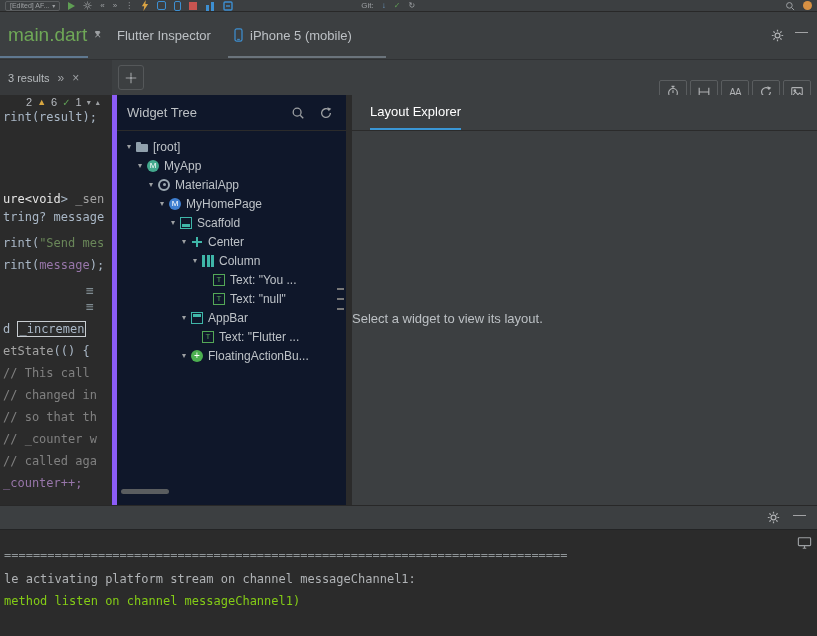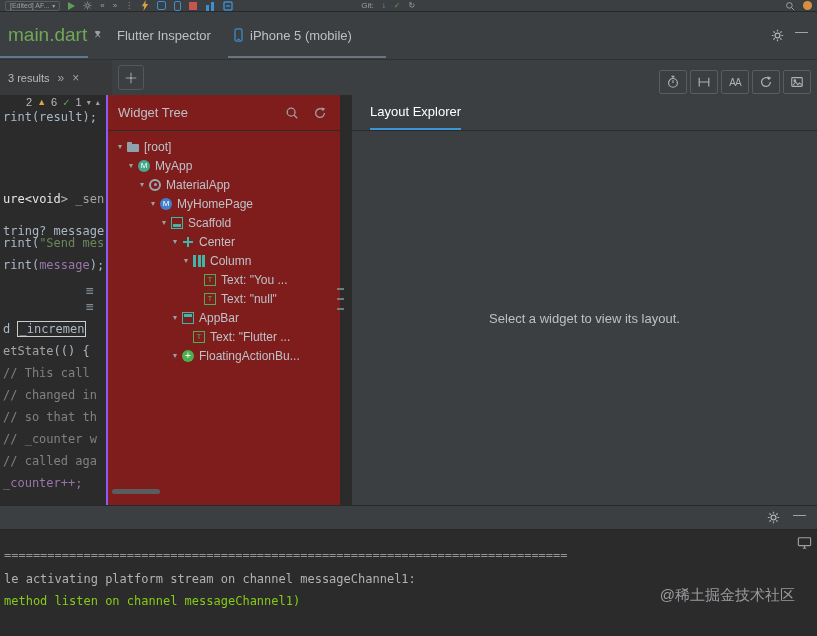--- a/index.html
+++ b/index.html
@@ -40,21 +40,21 @@
   .tw-min{position:absolute;right:9px;top:12px;color:#afb1b3;font-size:13px}
 
   
   .strip2{position:absolute;top:60px;left:0;right:0;height:35px;background:#3c3f41}
   .findbar{position:absolute;left:0;top:0;width:112px;height:35px;background:#37393b;
     display:flex;align-items:center;gap:8px;padding:0 8px;font-size:11px;color:#b6babd}
   .findbar .more{font-size:12px;color:#9da0a3}
   .findbar .close{font-size:12px;color:#9da0a3}
   .selbtn{position:absolute;left:118px;top:5px;width:26px;height:25px;border:1px solid #55585a;
     border-radius:3px;display:flex;align-items:center;justify-content:center}
-  .tbtns{position:absolute;right:6px;top:10px;display:flex;gap:3px}
+  .tbtns{position:absolute;right:6px;top:20px;display:flex;gap:3px}
   .tbtn{width:28px;height:24px;border:1px solid #5a5d5f;border-radius:2px;
     display:flex;align-items:center;justify-content:center;color:#afb1b3;font-size:10px}
 
   
   .editor{position:absolute;left:0;top:95px;width:112px;height:410px;background:#2b2b2b;
     overflow:hidden;font-family:"DejaVu Sans Mono","Liberation Mono",monospace;font-size:12px}
   .insp{position:absolute;left:26px;top:1px;display:flex;align-items:center;gap:5px;
     font-family:"Liberation Sans",sans-serif;font-size:11px;color:#b6bac0}
   .insp .warn{color:#d7a640;font-size:9px}
   .insp .ok{color:#5f9e54;font-size:10px}
@@ -62,22 +62,22 @@
   .ln{position:absolute;left:3px;white-space:pre;color:#a9b7c6}
   .kw{color:#e5e5e5}
   .fn{color:#a3a3a3}
   .str{color:#6a8759}
   .pur{color:#9876aa}
   .com{color:#808080}
   .match{border:1px solid #c8cdd2;padding:0 1px}
   .fold{position:absolute;left:86px;color:#7f8b91;font-size:13px}
 
   
-  .tree{position:absolute;left:106px;top:95px;width:234px;height:410px;background:#7f1d1d;
-    border-left:2px solid #8b5cf6}
+  .tree{position:absolute;left:112px;top:95px;width:234px;height:410px;background:#0f172a;
+    border-left:5px solid #8b5cf6}
   .tree-head{height:36px;border-bottom:1px solid #2b2b2b;display:flex;align-items:center;
     padding:0 10px;font-size:13px;color:#bcc0c4;position:relative}
   .tree-head .hicon{position:absolute;top:11px}
   .rows{position:absolute;top:42px;left:0;right:0}
   .row{display:flex;align-items:center;height:19px;font-size:12px;color:#bdc2c7;white-space:nowrap}
   .twst{width:12px;flex:none;text-align:center;font-size:8px;color:#9da0a3}
   .ic{width:12px;height:12px;margin:0 5px 0 1px;position:relative;flex:none;display:inline-block}
   .ic-folder::before{content:"";position:absolute;left:0;top:3px;width:12px;height:8px;
     background:#90a0ac;border-radius:1px}
   .ic-folder::after{content:"";position:absolute;left:0;top:1px;width:5px;height:3px;
@@ -104,21 +104,21 @@
   .ic-icon::after{content:"";position:absolute;inset:4px;background:#e8f5e9;border-radius:50%}
   .hscroll{position:absolute;left:4px;bottom:11px;width:48px;height:5px;background:#5a5d5f;border-radius:3px}
 
   
   .rpanel{position:absolute;left:352px;top:95px;right:0;height:410px;background:#3c3f41}
   .rtabs{height:36px;border-bottom:1px solid #2b2b2b;display:flex;align-items:stretch;
     gap:30px;padding-left:18px;font-size:13px;color:#9da0a3}
   .rtab{display:flex;align-items:center}
   .rtab.active{color:#ffffff;border-bottom:2px solid #3a96d5}
   .rcontent{position:absolute;top:37px;left:0;right:0;bottom:0;display:flex;
-    align-items:center;justify-content:center;font-size:13px;color:#bcc0c4}
+    align-items:center;font-size:13px;color:#bcc0c4}
 
   
   .handle{position:absolute;width:7px;height:26px;
     background:repeating-linear-gradient(#787878 0 2px,transparent 2px 10px)}
 
   
   .bbar{position:absolute;top:505px;left:0;right:0;height:25px;background:#3c3f41;
     border-top:1px solid #282828;border-bottom:1px solid #232425}
   .bbar .bgear{position:absolute;right:37px;top:5px}
   .bbar .bmin{position:absolute;right:11px;top:1px;color:#afb1b3;font-size:13px}
@@ -258,21 +258,21 @@
       <span>2</span>
       <span class="warn">▲</span>
       <span>6</span>
       <span class="ok">✓</span>
       <span>1</span>
       <span class="nav">▾</span>
       <span class="nav">▴</span>
     </div>
     <div class="ln" style="top:15px"><span>rint(result);</span></div>
     <div class="ln" style="top:97px"><span class="kw">ure&lt;</span><span class="kw">void</span><span>&gt; </span><span class="fn">_sen</span></div>
-    <div class="ln" style="top:129px"><span>tring? message</span></div>
+    <div class="ln" style="top:115px"><span>tring? message</span></div>
     <div class="ln" style="top:141px"><span>rint(</span><span class="str">"Send mes</span></div>
     <div class="ln" style="top:163px"><span>rint(</span><span class="pur">message</span><span>);</span></div>
     <div class="fold" style="top:188px">≡</div>
     <div class="fold" style="top:204px">≡</div>
     <div class="ln" style="top:227px"><span>d </span><span class="match">_incremen</span></div>
     <div class="ln" style="top:249px"><span class="fn">etState</span><span>(() {</span></div>
     <div class="ln com" style="top:271px"><span>// This call</span></div>
     <div class="ln com" style="top:293px"><span>// changed in</span></div>
     <div class="ln com" style="top:315px"><span>// so that th</span></div>
     <div class="ln com" style="top:337px"><span>// _counter w</span></div>
@@ -379,16 +379,15 @@
   <div class="console">
     <svg class="mon" width="15" height="14" viewBox="0 0 16 16">
         <g stroke="#9da0a3" fill="none" stroke-width="1.3">
           <rect x="1" y="2" width="14" height="9" rx="1"></rect>
           <path d="M6 14h4M8 11v3"></path>
         </g>
       </svg>
     <div class="cline sep" style="top:18px">==============================================================================</div>
     <div class="cline clog" style="top:42px">le activating platform stream on channel messageChannel1:</div>
     <div class="cline cerr" style="top:64px">method listen on channel messageChannel1)</div>
-    <div class="wm">@稀土掘金技术社区</div>
   </div>
 
 </div>
 
 </body></html>

